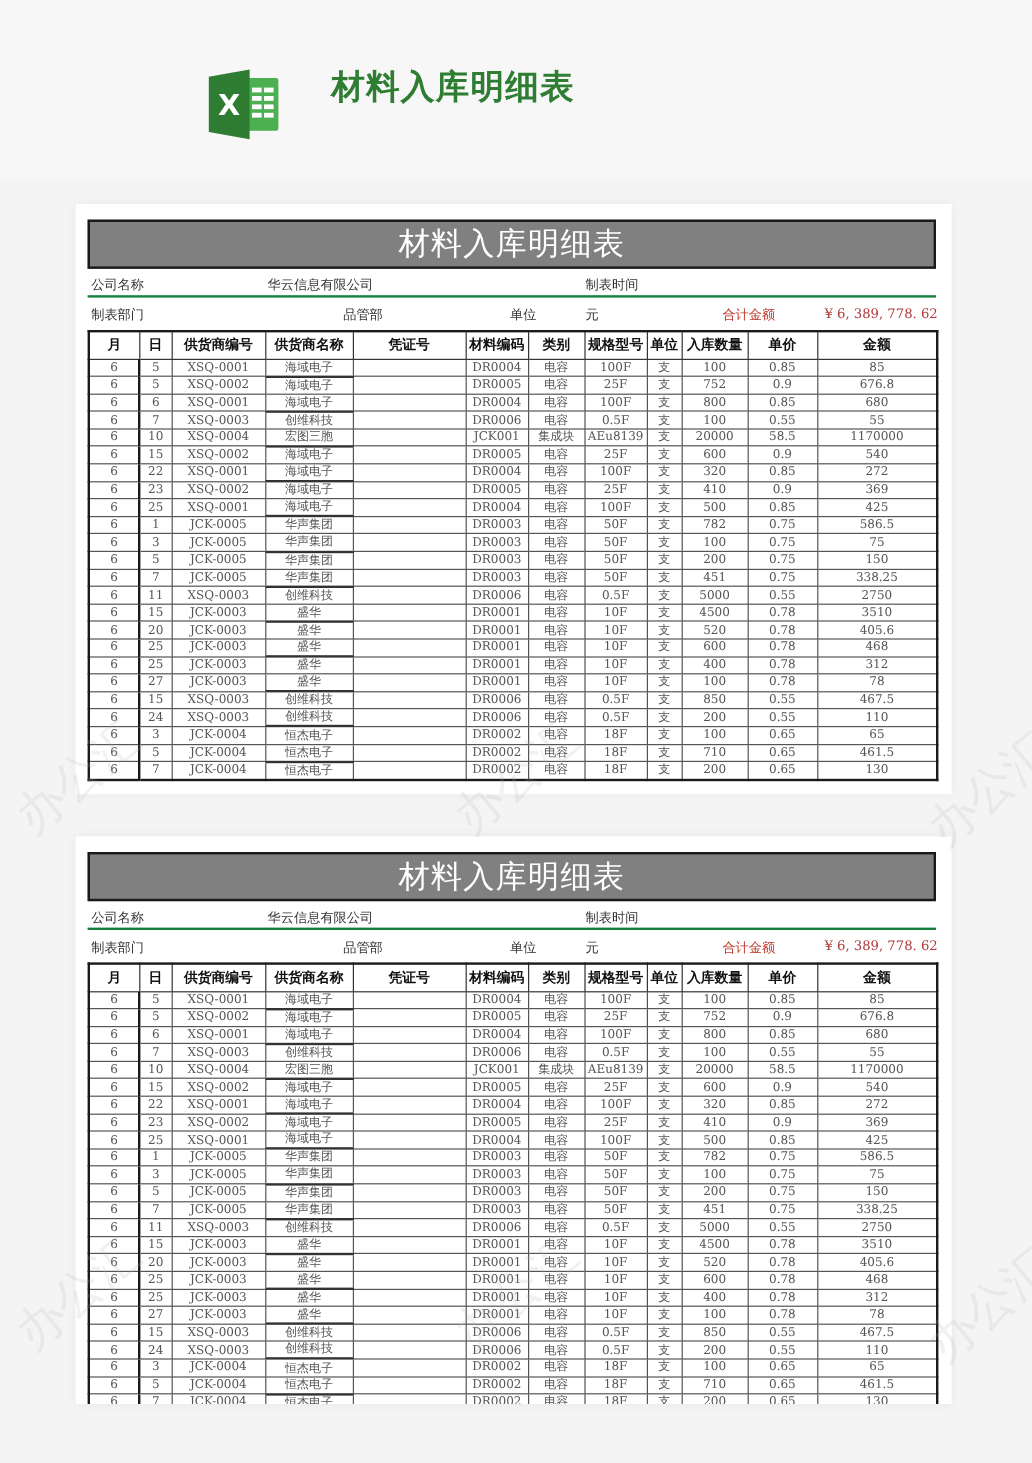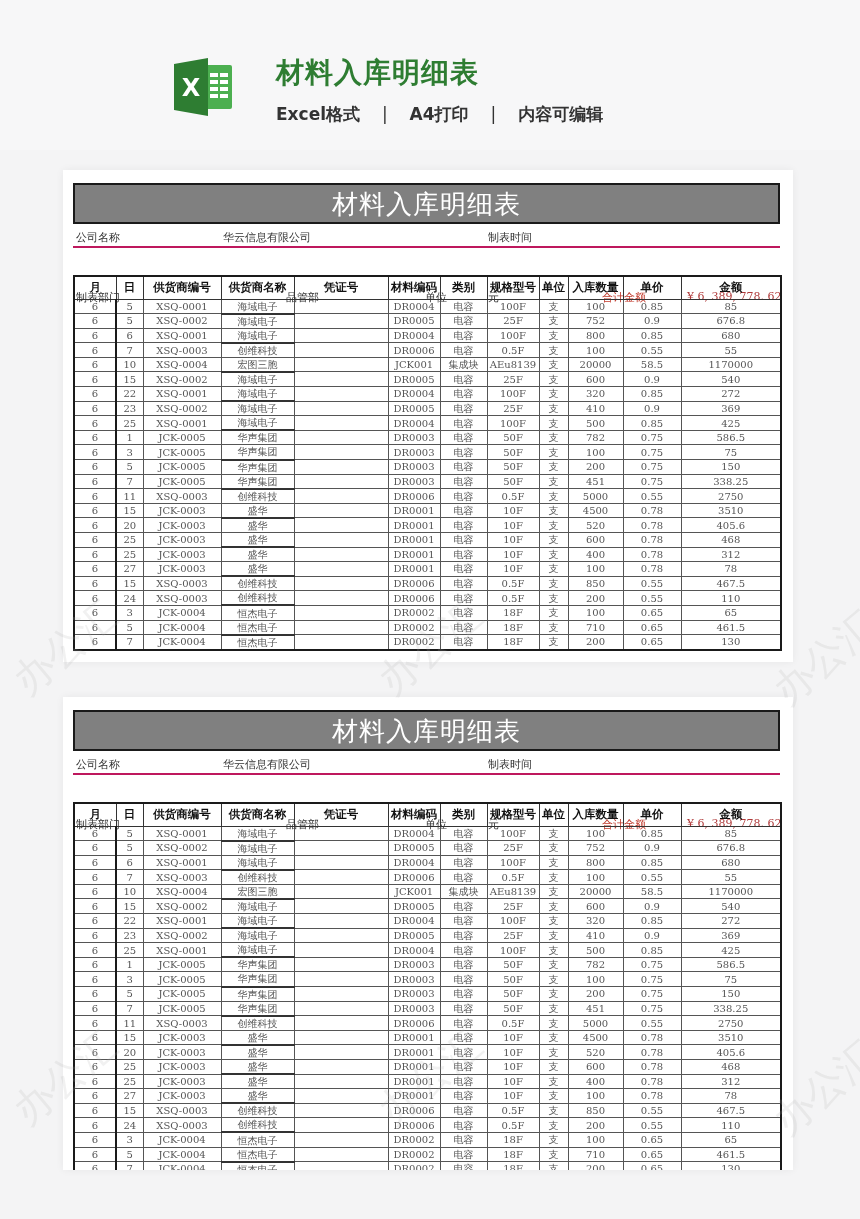--- a/index.html
+++ b/index.html
@@ -31,22 +31,22 @@
   .page2 { top: 697px; height: 473px; overflow: hidden; }
   .sheet-title {
     position: absolute; left: 10px; top: 13px; width: 707px; height: 41px;
     background: #808080; border: 2px solid #1a1a1a;
     color: #fff; font-size: 26px; text-align: center; line-height: 38px;
     letter-spacing: 1px;
     font-family: "DejaVu Sans", "Liberation Sans", sans-serif;
   }
   .meta { position: absolute; left: 10px; width: 707px; height: 22px; font-size: 11px; color: #333; }
   .meta span { position: absolute; top: 4px; white-space: nowrap; }
-  .meta1 { top: 56px; border-bottom: 2px solid #be185d; }
-  .meta2 { top: 81px; margin-top: 35px; }
+  .meta1 { top: 56px; border-bottom: 2px solid #15803d; }
+  .meta2 { top: 81px; }
   .red { color: #c0392b; font-weight: normal; }
   .redval { color: #b03a3a; }
 
   table.grid {
     position: absolute; left: 10px; top: 105px; width: 707px;
     border-collapse: collapse; border: 2px solid #1a1a1a;
     font-size: 10px; table-layout: fixed;
   }
   table.grid th {
     height: 23px; font-size: 11.5px; font-weight: bold; color: #111;
@@ -79,27 +79,20 @@
         <rect x="48" y="24" width="8" height="4"></rect>
       <rect x="38" y="31" width="8" height="4"></rect>
         <rect x="48" y="31" width="8" height="4"></rect>
       <rect x="38" y="38" width="8" height="4"></rect>
         <rect x="48" y="38" width="8" height="4"></rect>
     </g>
     <polygon points="2,8 36,2 36,60 2,54" fill="#2e7d32"></polygon>
     <text x="19" y="40" font-size="24" font-weight="bold" fill="#fff" text-anchor="middle" font-family="DejaVu Sans, sans-serif">X</text>
   </svg>
   <div class="banner-title">材料入库明细表</div>
-  <div class="banner-sub">
-    <span>Excel格式</span>
-    <span class="sep">|</span>
-    <span>A4打印</span>
-    <span class="sep">|</span>
-    <span>内容可编辑</span>
-  </div>
 </div>
 
 <div class="page page1">
   <div class="sheet-title">材料入库明细表</div>
   <div class="meta meta1">
     <span style="left:3px">公司名称</span>
     <span style="left:150px">华云信息有限公司</span>
     <span style="left:415px">制表时间</span>
   </div>
   <div class="meta meta2">

